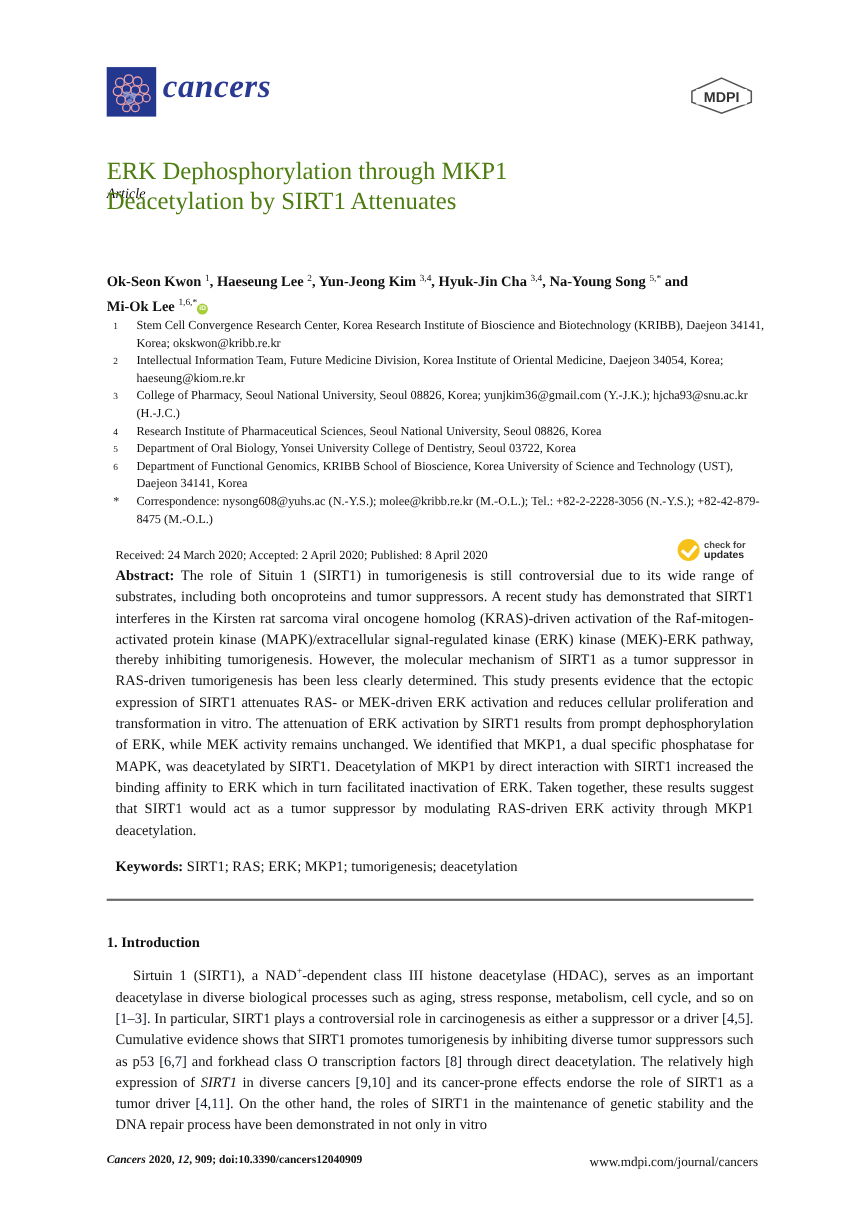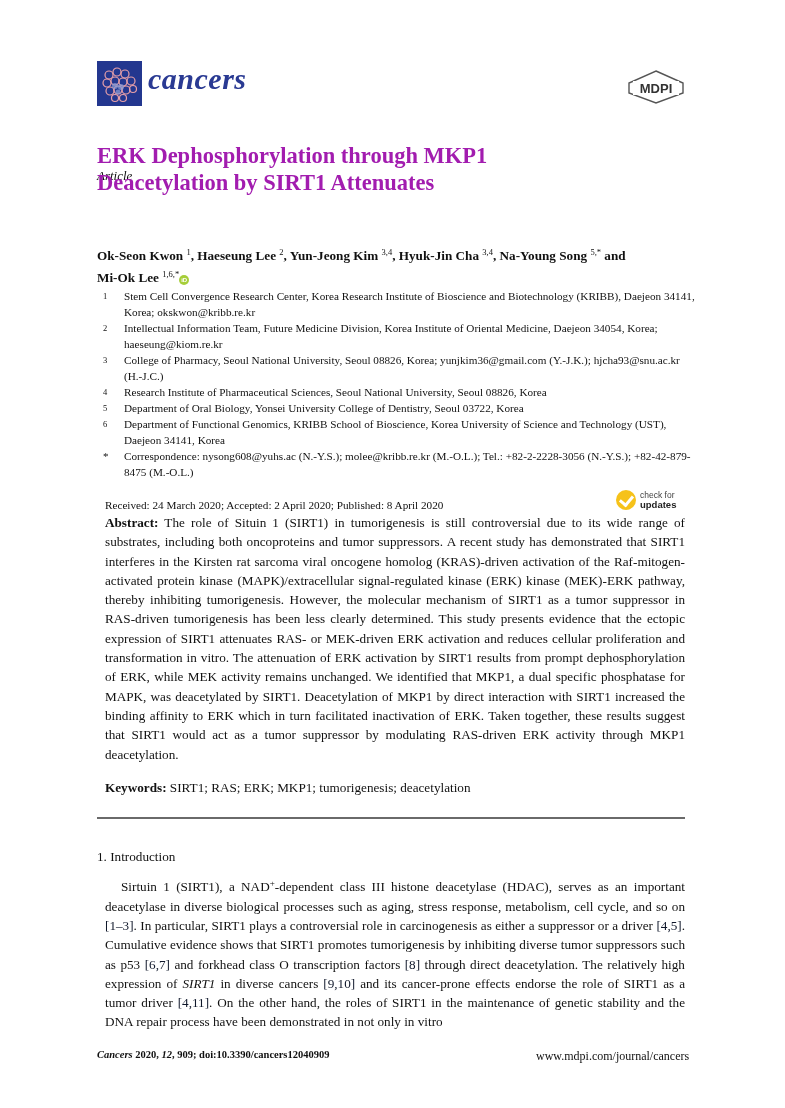--- a/index.html
+++ b/index.html
@@ -7,47 +7,47 @@
          font-family: "Liberation Serif", "DejaVu Serif", serif; color: #111; }
   .abs { position: absolute; }
 
   
   .logo-box { left: 97px; top: 61px; width: 45px; height: 45px; background: #23378f; }
   .journal-name { left: 148px; top: 62px; font-size: 30px; font-style: italic; font-weight: bold;
                   color: #2a3a93; letter-spacing: 0.5px; }
   .mdpi { left: 627px; top: 70px; width: 58px; height: 34px; }
 
   .article-type { left: 97px; top: 132px; font-size: 13px; font-style: italic; margin-top: 36px; }
-  .title { left: 97px; top: 142px; width: 560px; font-size: 22.5px; font-weight: bold; line-height: 27px; color: #a21caf; }
+  .title { left: 97px; top: 142px; width: 560px; font-size: 22.5px; font-weight: normal; line-height: 27px; color: #4d7c0f; }
 
   .authors { left: 97px; top: 243px; width: 600px; font-size: 13.2px; font-weight: bold; line-height: 18px; }
   .authors sup { font-size: 8.5px; font-weight: normal; }
   .orcid { display: inline-block; width: 10px; height: 10px; border-radius: 50%; background: #a6ce39;
            color: #fff; font-size: 6px; line-height: 10px; text-align: center; vertical-align: 1px; font-family: "Liberation Sans", sans-serif; font-weight: bold; }
 
   .affils { left: 97px; top: 288px; width: 600px; font-size: 11.2px; line-height: 16px; }
   .affil { display: flex; }
   .affil .num { width: 27px; flex: none; font-size: 8.5px; padding-left: 6px; box-sizing: border-box; }
   .affil .num.star { font-size: 11px; }
   .affil .txt { flex: 1; }
 
   .dates { left: 105px; top: 499px; font-size: 11.2px; }
   .check { left: 616px; top: 488px; width: 75px; height: 24px; display: flex; align-items: center; }
   .check-circle { width: 20px; height: 20px; border-radius: 50%; background: #f6c21a; position: relative; }
   .check-circle:after { content: ""; position: absolute; left: 6px; top: 3px; width: 6px; height: 10px;
                         border: solid #fff; border-width: 0 3px 3px 0; transform: rotate(40deg); }
-  .check-text { margin-left: 4px; font-family: "Liberation Sans", "DejaVu Sans", sans-serif; font-size: 8.5px; line-height: 9px; color: #444; }
+  .check-text { margin-left: 4px; font-family: "Liberation Sans", "DejaVu Sans", sans-serif; font-size: 8.5px; line-height: 9px; color: #444; font-weight: bold; }
   .check-text b { color: #222; font-size: 9.5px; }
 
   .abstract { left: 105px; top: 513px; width: 580px; font-size: 13.2px; line-height: 19.3px; text-align: justify; }
   .keywords { left: 105px; top: 780px; width: 580px; font-size: 13.2px; }
 
   .rule { left: 97px; top: 817px; width: 588px; height: 2px; background: #6a6a6a; }
 
-  .sec-head { left: 97px; top: 849px; font-size: 13.2px; font-weight: normal; }
+  .sec-head { left: 97px; top: 849px; font-size: 13.2px; font-weight: bold; }
   .intro { left: 105px; top: 874px; width: 580px; font-size: 13.2px; line-height: 19.3px; text-align: justify; }
   .intro .indent { display: inline-block; width: 16px; }
   .cite { color: #0f172a; }
 
   .footer-left { left: 97px; top: 1049px; font-size: 10.5px; font-weight: bold; }
   .footer-right { left: 536px; top: 1049px; font-size: 12px; }
 </style>
 </head>
 <body>
 

